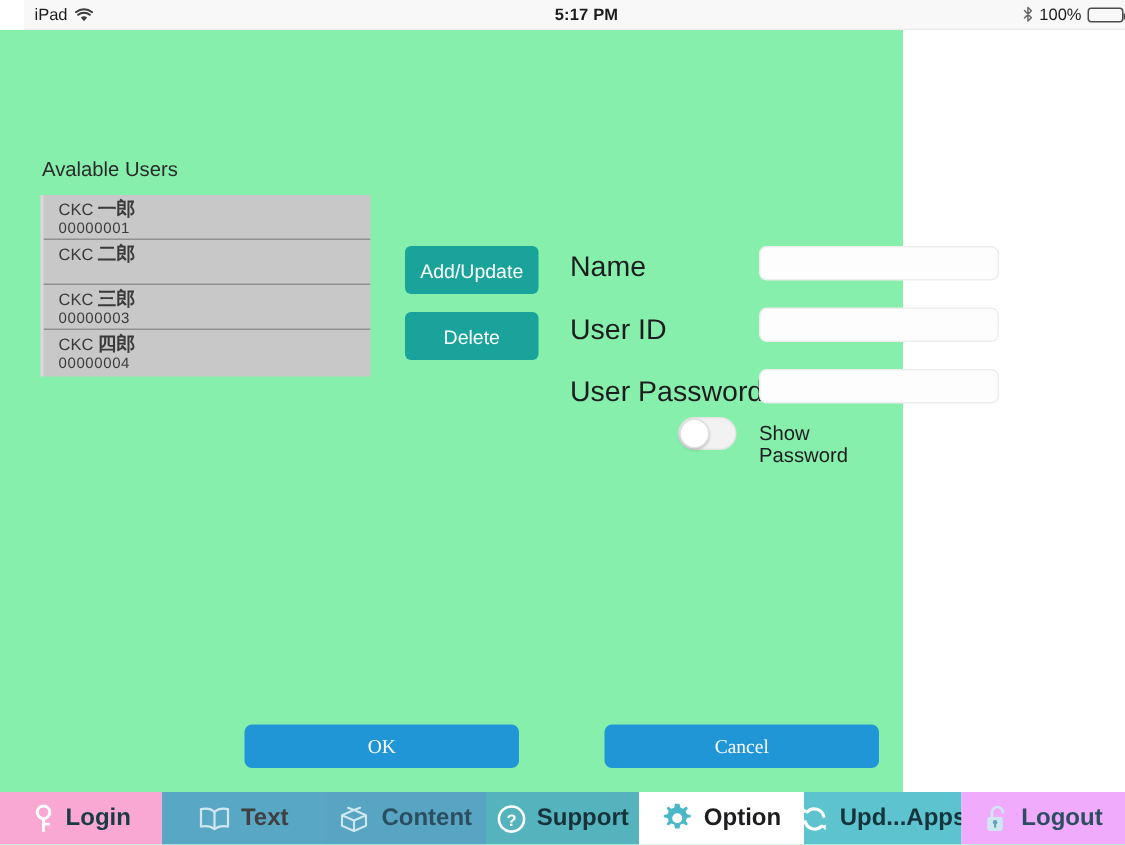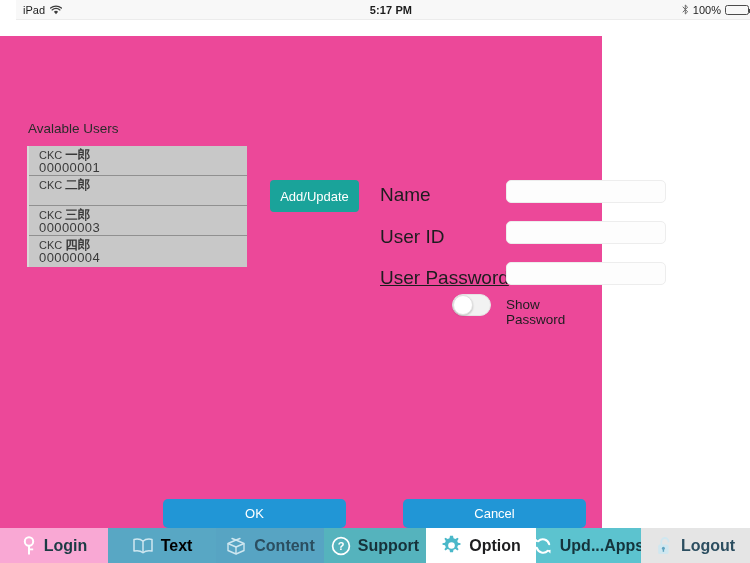--- a/index.html
+++ b/index.html
@@ -82,24 +82,24 @@
     height: 100%;
     width: 100%;
     background: #4cd964;
     border-radius: 1px;
   }
   .bolt-icon { margin-left: 2px; }
 
   
   .content {
     position: absolute;
-    top: 36px; left: 0;
+    top: 20px; left: 0;
     width: 602px;
     height: 508px;
-    background: #ec4899;
+    background: #86efac;
   }
 
   .users-label {
     position: absolute;
     left: 28px;
     top: 85px;
     font-size: 13.5px;
     color: #2b2b2b;
   }
 
@@ -127,21 +127,21 @@
     color: #3a3a3a;
     line-height: 12px;
     white-space: nowrap;
   }
   .user-name .jp {
     font-size: 12.5px;
     font-weight: bold;
     margin-left: 3px;
   }
   .user-id {
-    font-size: 13px;
+    font-size: 10px;
     color: #3a3a3a;
     line-height: 13px;
     letter-spacing: 0.4px;
   }
 
   
   .btn-teal {
     position: absolute;
     width: 89px;
     height: 32px;
@@ -158,21 +158,21 @@
   .btn-delete { left: 270px; top: 188px; }
 
   
   .field-label {
     position: absolute;
     font-size: 19px;
     color: #1d1d1f;
   }
   .lbl-name { left: 380px; top: 148px; }
   .lbl-userid { left: 380px; top: 190px; }
-  .lbl-password { left: 380px; top: 231px; text-decoration: underline; }
+  .lbl-password { left: 380px; top: 231px; }
 
   .field-input {
     position: absolute;
     width: 160px;
     height: 23px;
     background: #fdfdfd;
     border: 1px solid #ededed;
     border-radius: 5px;
     box-sizing: border-box;
     font-size: 12px;
@@ -219,21 +219,21 @@
 
   
   .btn-blue {
     position: absolute;
     height: 29px;
     background: #2196d6;
     color: #ffffff;
     border: none;
     border-radius: 5px;
     font-size: 13px;
-    font-family: Liberation Sans, sans-serif;
+    font-family: Liberation Serif, serif;
     cursor: pointer;
     padding: 0;
   }
   .btn-ok { left: 163px; top: 463px; width: 183px; }
   .btn-cancel { left: 403px; top: 463px; width: 183px; }
 
   
   .tabbar {
     position: absolute;
     left: 0;
@@ -254,26 +254,26 @@
     white-space: nowrap;
   }
   .tab-label {
     font-size: 16px;
     font-weight: bold;
   }
   .tab-icon { display: flex; align-items: center; }
   .tab-icon svg { display: block; }
 
   .tab-login   { width: 108px; background: #f9a8d4; color: #1b3b44; }
-  .tab-text    { width: 108px; background: #58a7c4; color: #000000; }
+  .tab-text    { width: 108px; background: #58a7c4; color: #404040; }
   .tab-content { width: 108px; background: #57a4c3; color: #2b4e60; }
   .tab-support { width: 102px; background: #55b3bd; color: #17323a; }
   .tab-option  { width: 110px; background: #ffffff; color: #1d1d1f; }
   .tab-updapps { width: 105px; background: #5cc3cf; color: #15343c; }
-  .tab-logout  { width: 109px; background: #e5e5e5; color: #2c4e60; }
+  .tab-logout  { width: 109px; background: #f0abfc; color: #2c4e60; }
 </style>
 </head>
 <body>
 
 <div id="app">
 
   <div class="status-bar">
     <div class="status-left">
       <span>iPad</span>
       <span class="wifi-icon">
@@ -321,20 +321,21 @@
         <div class="user-name"><span>CKC</span><span class="jp">三郎</span></div>
         <div class="user-id">00000003</div>
       </div>
       <div class="user-row">
         <div class="user-name"><span>CKC</span><span class="jp">四郎</span></div>
         <div class="user-id">00000004</div>
       </div>
     </div>
 
     <button class="btn-teal btn-add">Add/Update</button>
+    <button class="btn-teal btn-delete">Delete</button>
 
     <div class="field-label lbl-name">Name</div>
     <input class="field-input inp-name" type="text" value="" placeholder="" style="">
 
     <div class="field-label lbl-userid">User ID</div>
     <input class="field-input inp-userid" type="text" value="" placeholder="" style="">
 
     <div class="field-label lbl-password">User Password</div>
     <input class="field-input inp-password" type="password" value="" placeholder="" style="">
 

